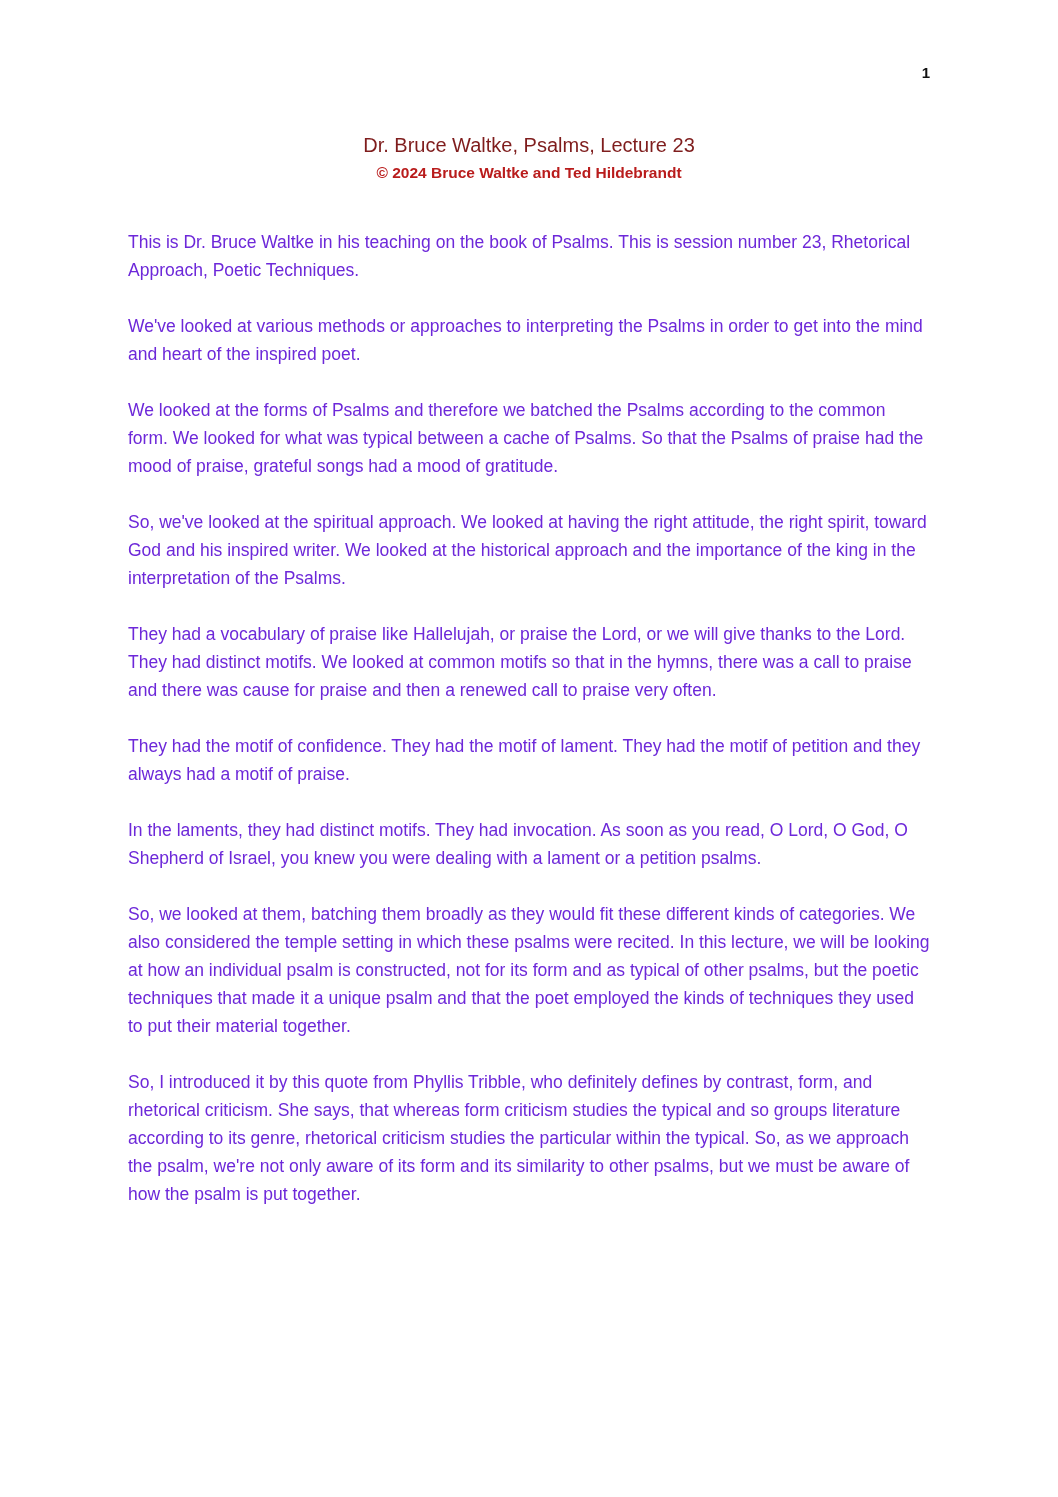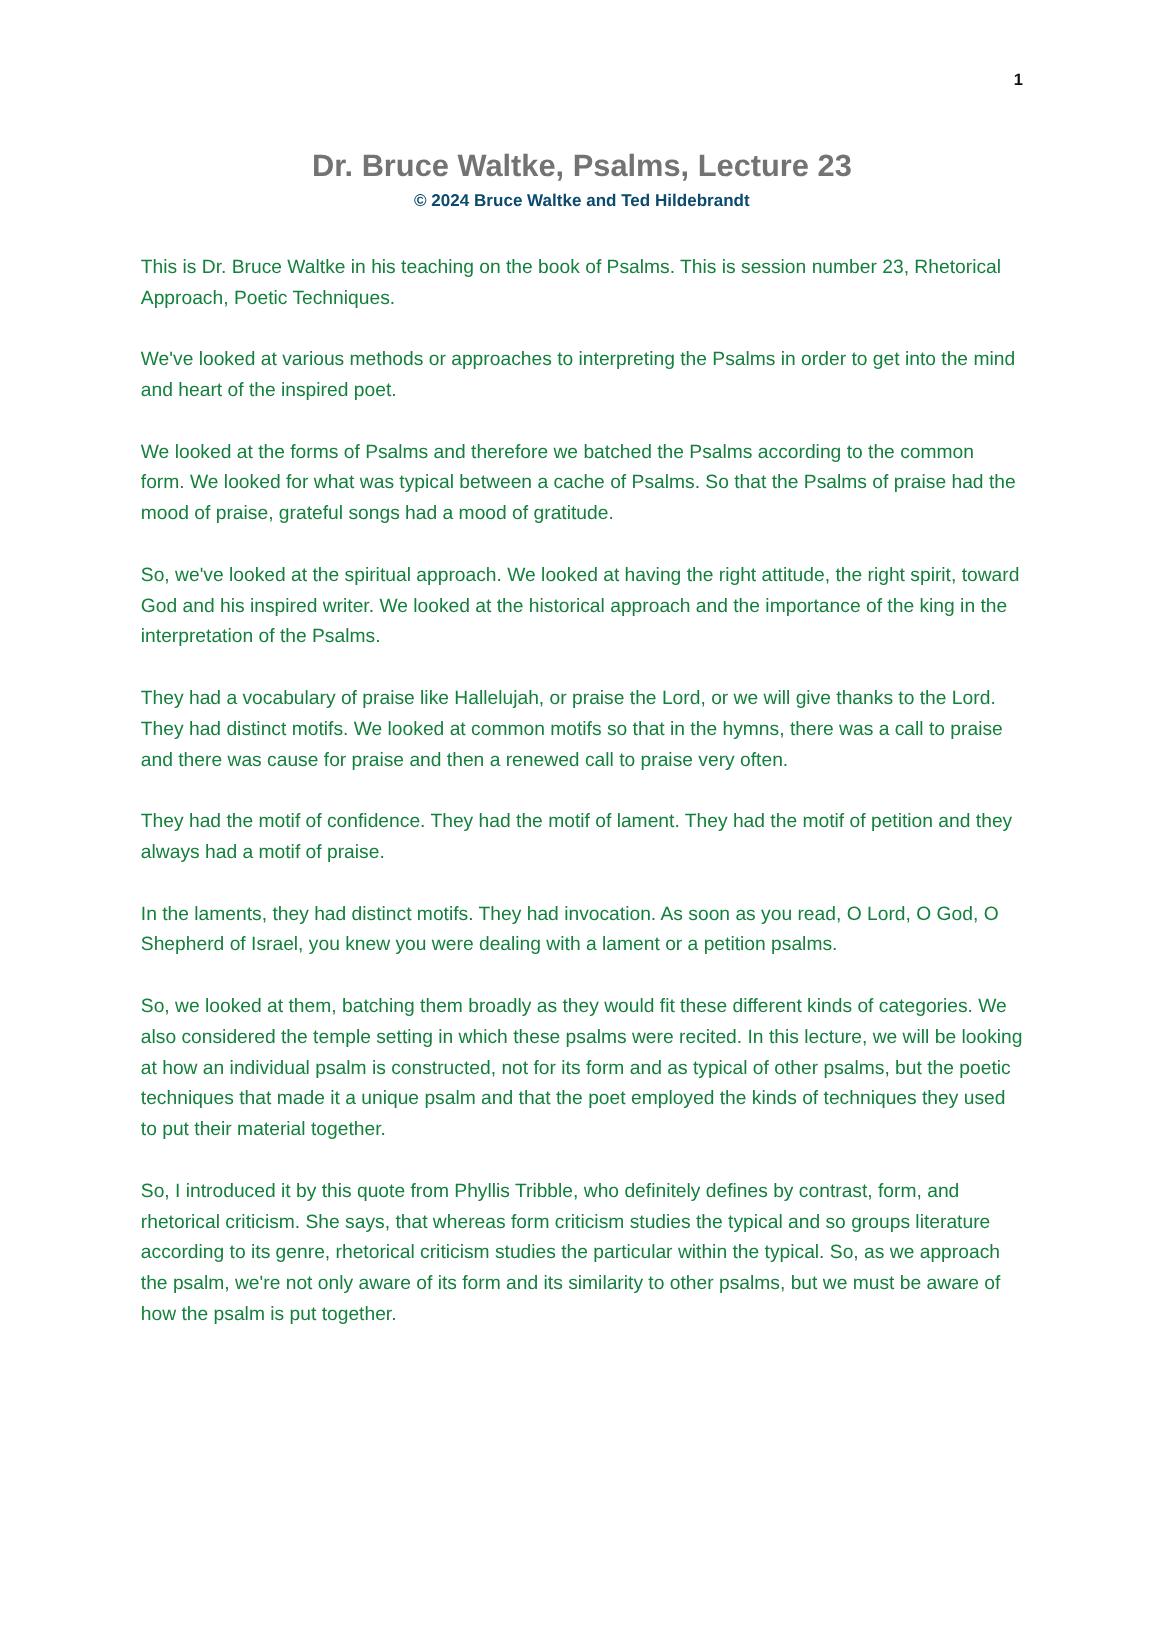--- a/index.html
+++ b/index.html
@@ -24,42 +24,42 @@
     color: #111111;
   }
   .doc-header {
     position: absolute;
     top: 133px;
     left: 128px;
     width: 802px;
     text-align: center;
   }
   .doc-title {
-    font-size: 28px;
-    font-weight: bold;
+    font-size: 20px;
+    font-weight: normal;
     line-height: 1.25;
-    color: #737373;
+    color: #7f1d1d;
   }
   .doc-copyright {
     margin-top: 6px;
     font-size: 15.5px;
     font-weight: bold;
-    color: #0c4a6e;
+    color: #b91c1c;
   }
   .doc-body {
     position: absolute;
     top: 228px;
     left: 128px;
     width: 802px;
   }
   .doc-body p {
     font-size: 17.5px;
     line-height: 28px;
     margin-bottom: 28px;
-    color: #15803d;
+    color: #6d28d9;
   }
 </style>
 </head>
 <body>
 
 <div class="page">
   <div class="page-number">1</div>
 
   <div class="doc-header">
     <div class="doc-title">Dr. Bruce Waltke, Psalms, Lecture 23</div>

